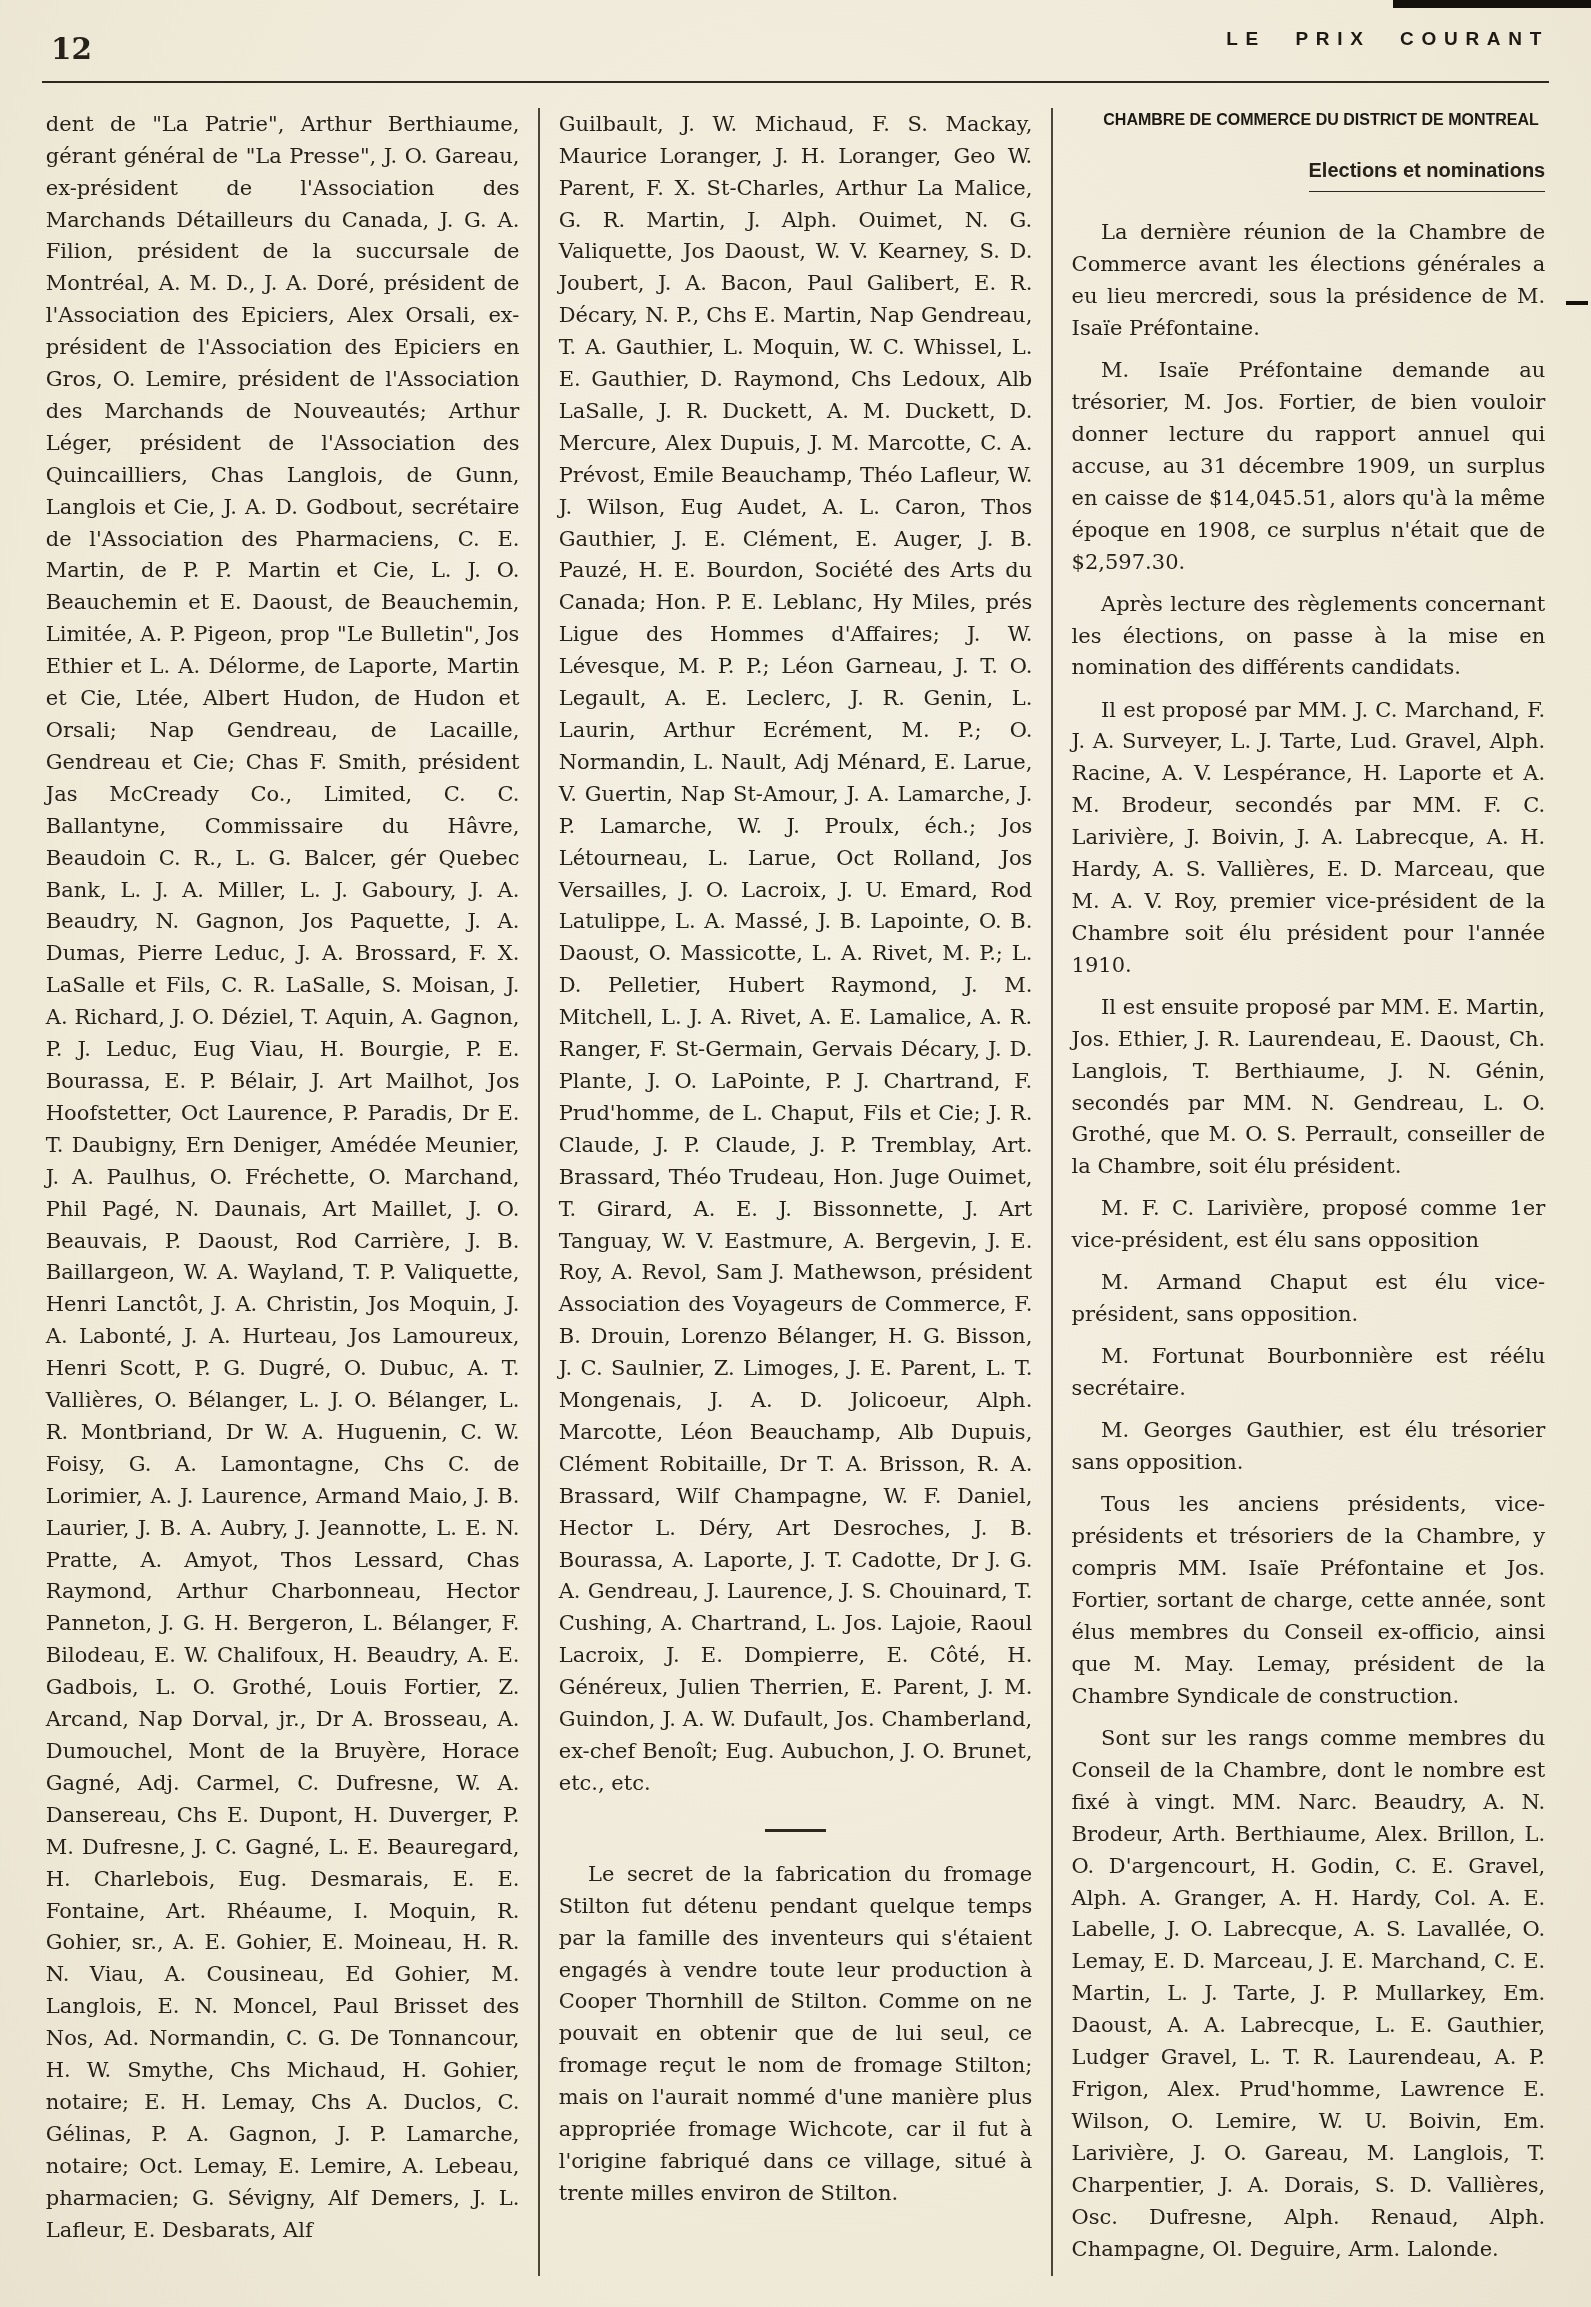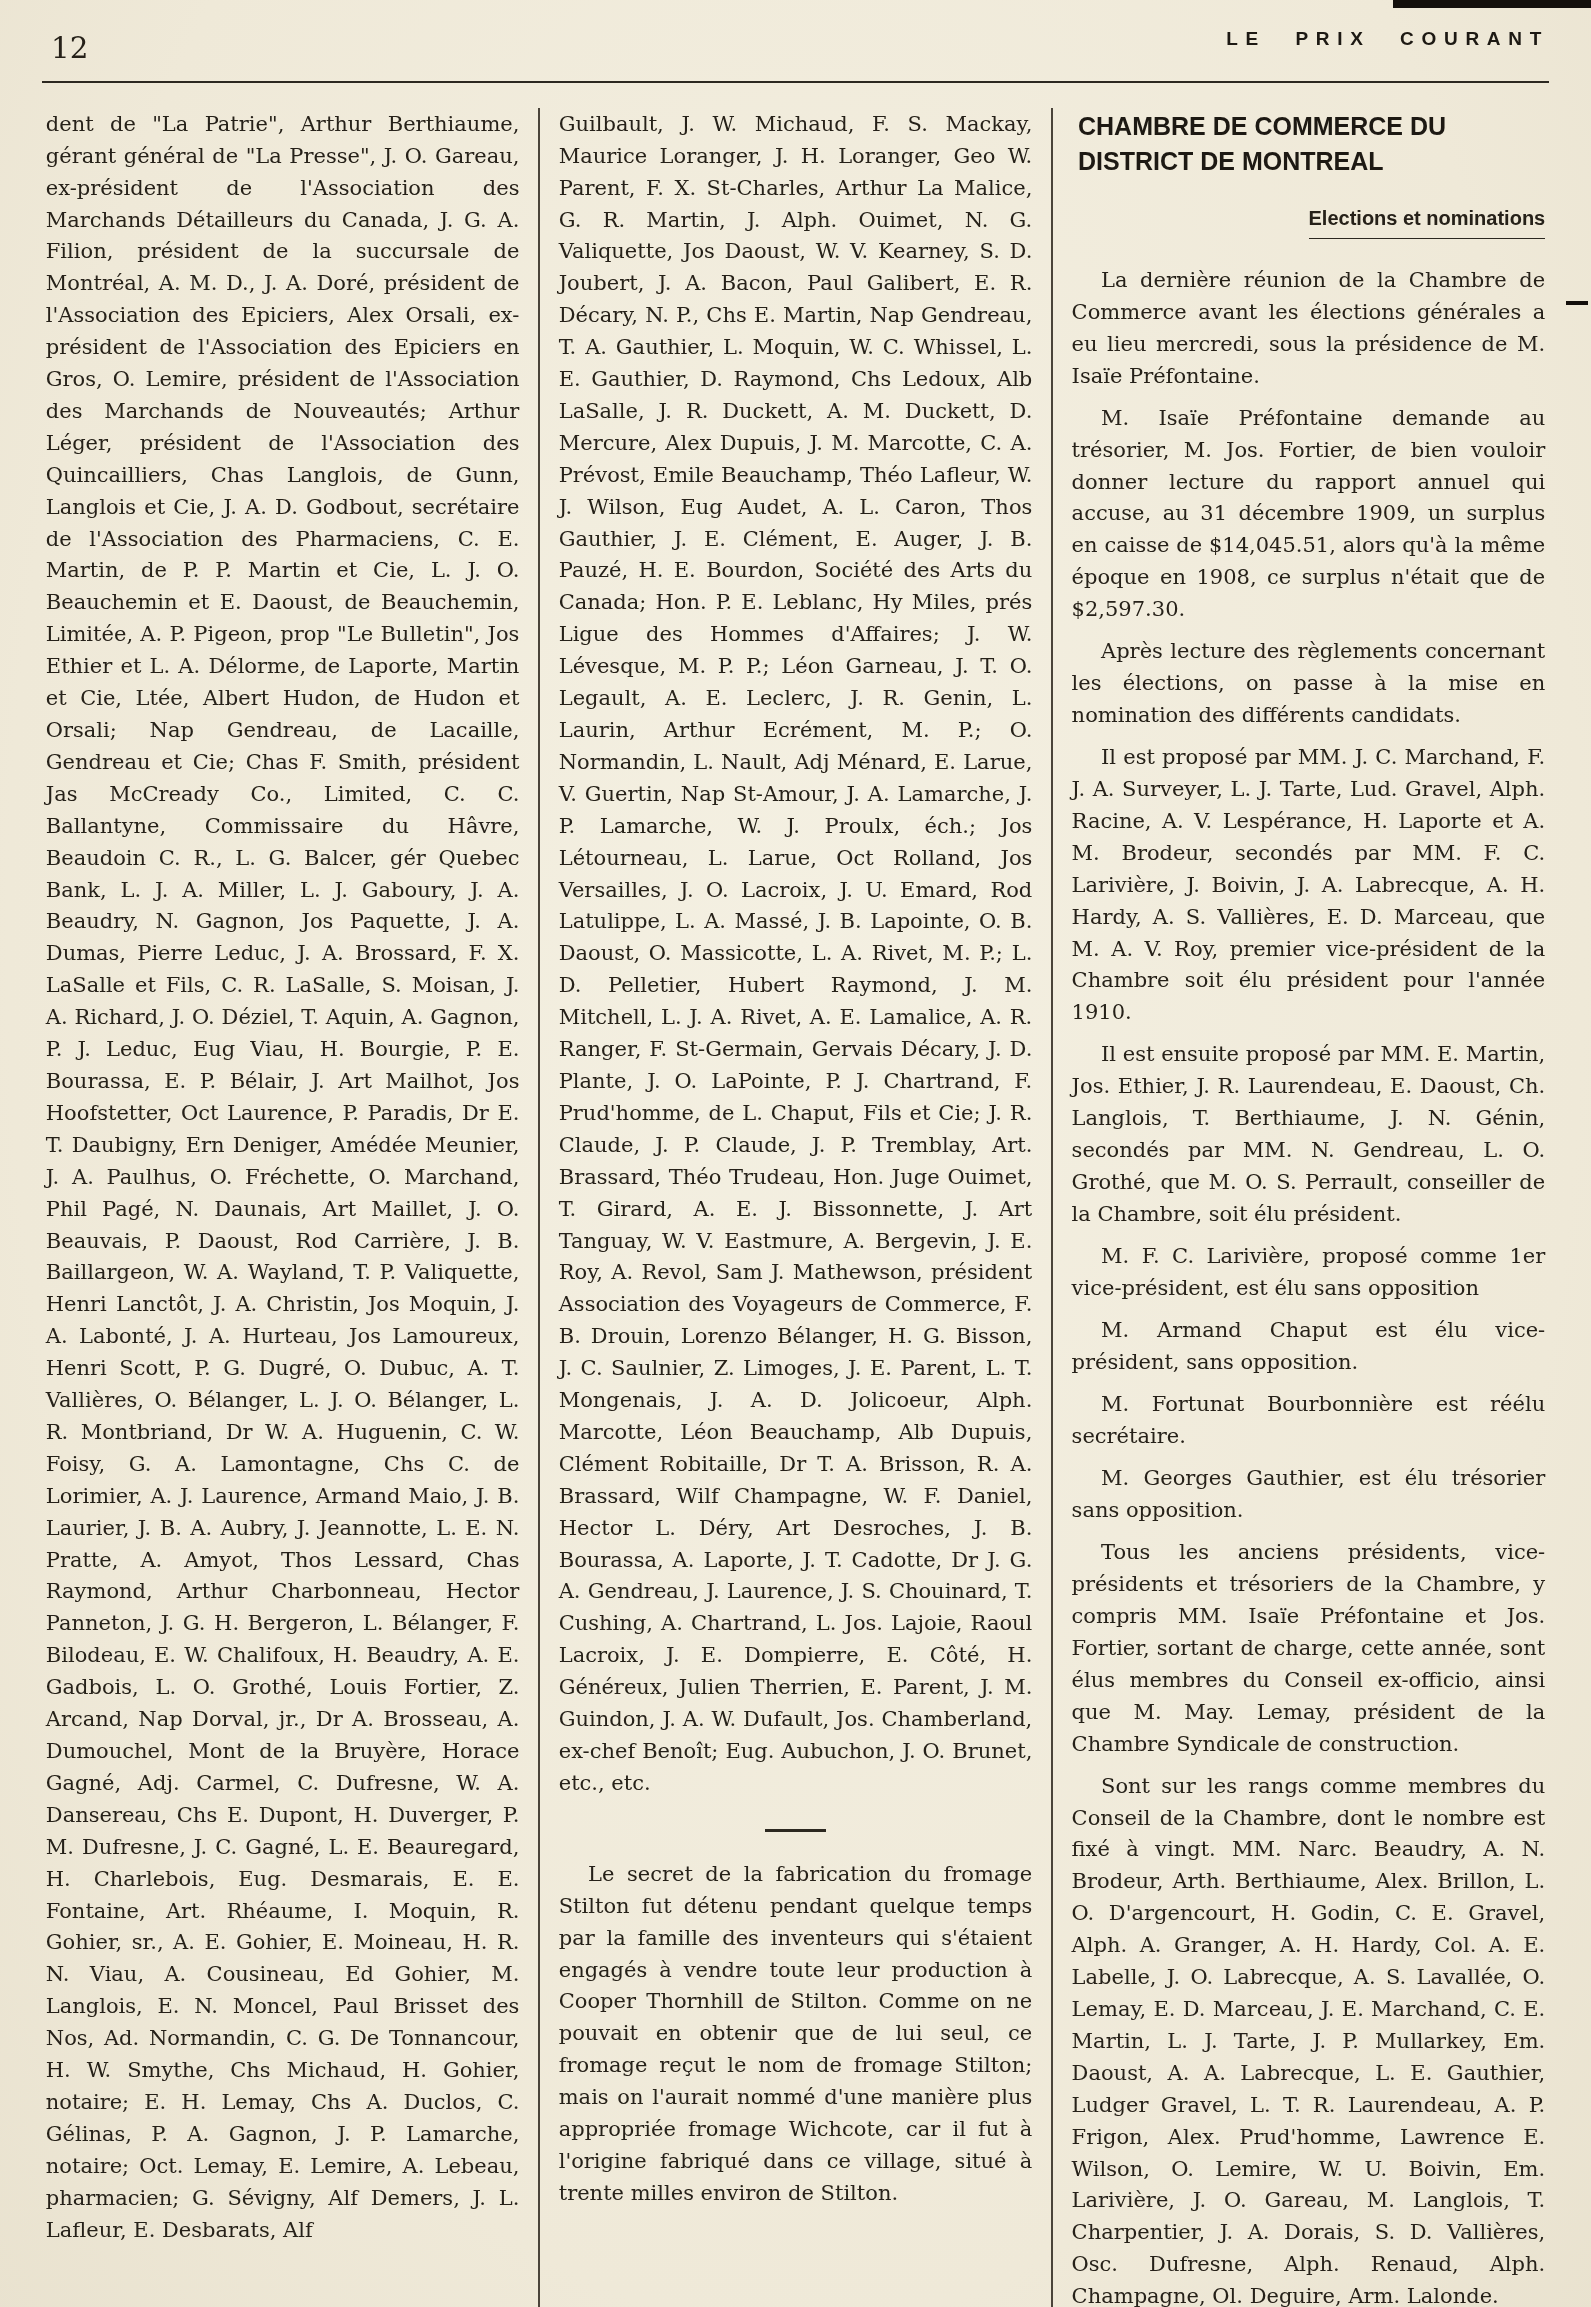--- a/index.html
+++ b/index.html
@@ -25,21 +25,21 @@
     position: relative;
     height: 54px;
     border-bottom: 2.6px solid #2c2820;
     margin-bottom: 22px;
   }
   .page-num {
     position: absolute;
     left: 9px;
     top: 3.8px;
     font-size: 29.4px;
-    font-weight: normal;
+    font-weight: bold;
     font-family: "DejaVu Serif", serif;
   }
   .title {
     position: absolute;
     left: 0; right: 0;
     top: 1.3px;
     margin: 0;
     text-align: right;
     font-family: "Liberation Sans", sans-serif;
     font-size: 19px;
@@ -71,23 +71,23 @@
   .indent { text-indent: 29.4px; }
   .separator {
     width: 61px;
     height: 2.6px;
     background: #2c2820;
     margin: 29.4px auto 27px auto;
   }
   
   .article-heading {
     margin: 0 6.4px 19px 6.4px;
-    text-align: left;
+    text-align: right;
     font-family: "Liberation Sans", sans-serif;
-    font-size: 25px;
+    font-size: 16px;
     font-weight: bold;
     line-height: 1.4;
     color: #1d1913;
   }
   .article-subheading {
     text-align: right;
     margin: 0 0 25.6px 0;
   }
   .article-subheading span {
     display: inline-block;

